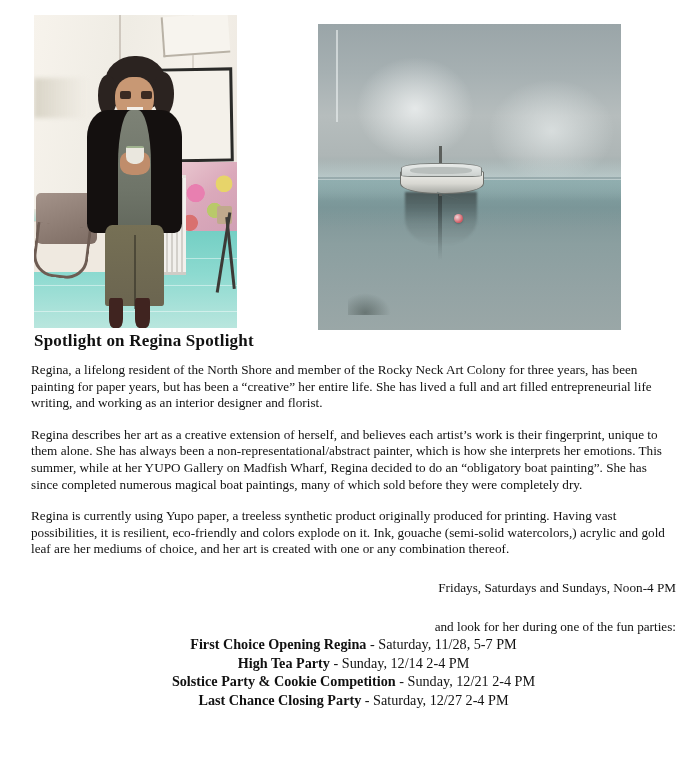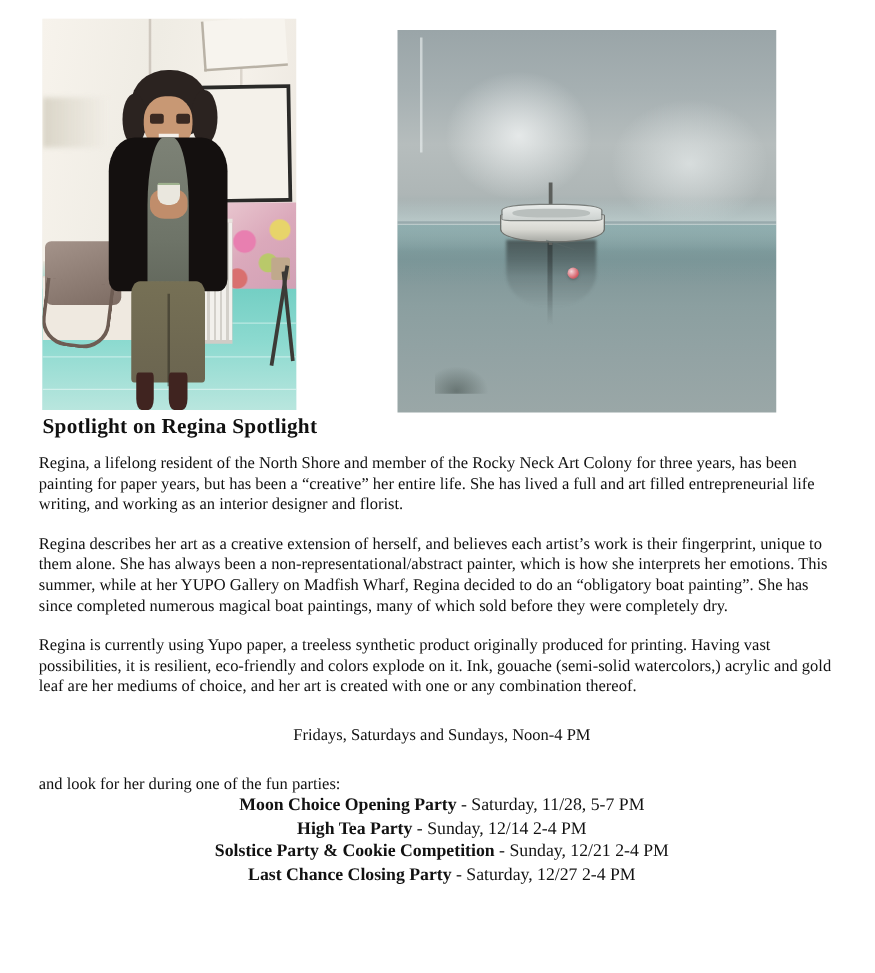--- a/index.html
+++ b/index.html
@@ -312,35 +312,35 @@
     top: 362px;
     width: 645px;
   }
   .para {
     font-size: 13.2px;
     line-height: 16.6px;
     text-align: left;
     margin: 0 0 15px 0;
   }
   .centered-block {
-    text-align: center;
+    text-align: right;
     font-size: 13.2px;
     line-height: 17.5px;
     margin: 0;
   }
   .spacer-sm { height: 6px; }
   .spacer-md { height: 22px; }
   .events {
     text-align: center;
     font-size: 14.2px;
     line-height: 18.5px;
   }
   .events .ev-name { font-weight: bold; }
   .events .ev-date { font-weight: normal; }
-  .lead-in { font-size: 13.2px; line-height: 17px; text-align: left; font-family: Liberation Serif, serif; }
+  .lead-in { font-size: 13.2px; line-height: 17px; text-align: right; font-family: Liberation Serif, serif; }
 </style>
 </head>
 <body>
 
 <div class="photo-row">
 
   <div class="photo" id="photo-artist">
     <div class="wallpanel wp1"></div>
     <div class="wp-seam"></div>
     <div class="wp-seam2"></div>
@@ -419,21 +419,21 @@
   <div class="centered-block">
     <div>Fridays, Saturdays and Sundays, Noon-4 PM</div>
   </div>
 
   <div class="spacer-md"></div>
 
   <div class="lead-in">and look for her during one of the fun parties:</div>
 
   <div class="events">
     <div>
-      <span class="ev-name">Moon Choice Opening Party</span><span class="ev-date"> - Saturday, 11/28, 5-7 PM</span>
+      <span class="ev-name">First Choice Opening Regina</span><span class="ev-date"> - Saturday, 11/28, 5-7 PM</span>
     </div>
     <div>
       <span class="ev-name">High Tea Party</span><span class="ev-date"> - Sunday, 12/14 2-4 PM</span>
     </div>
     <div>
       <span class="ev-name">Solstice Party &amp; Cookie Competition</span><span class="ev-date"> - Sunday, 12/21 2-4 PM</span>
     </div>
     <div>
       <span class="ev-name">Last Chance Closing Party</span><span class="ev-date"> - Saturday, 12/27 2-4 PM</span>
     </div>

